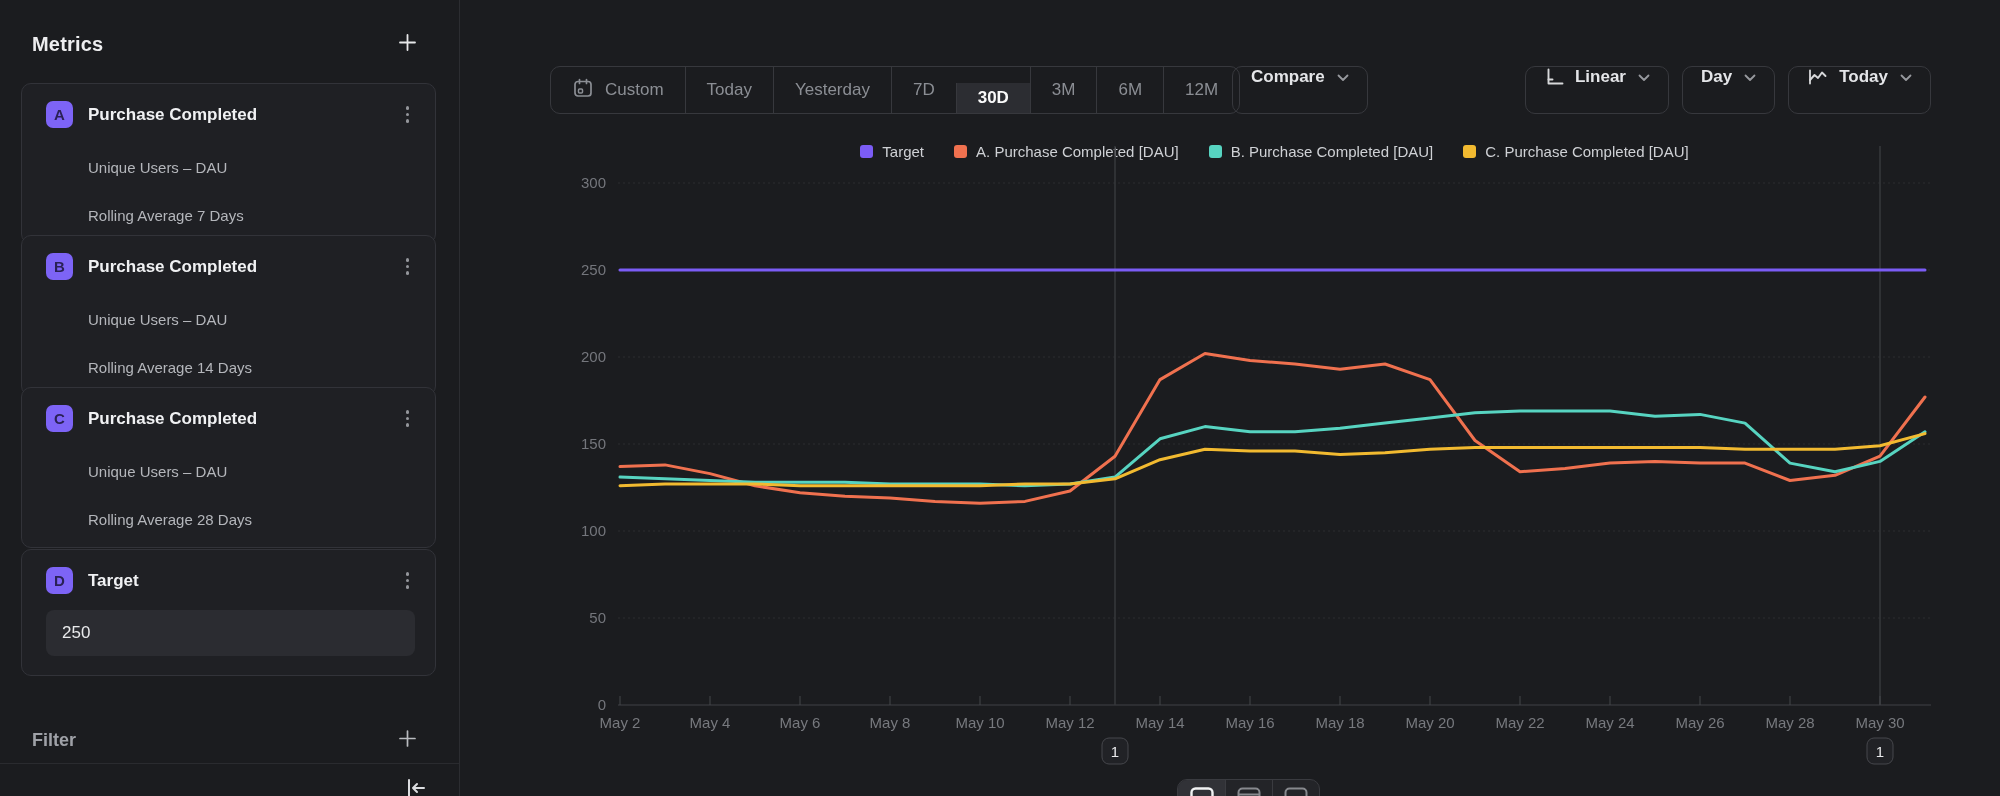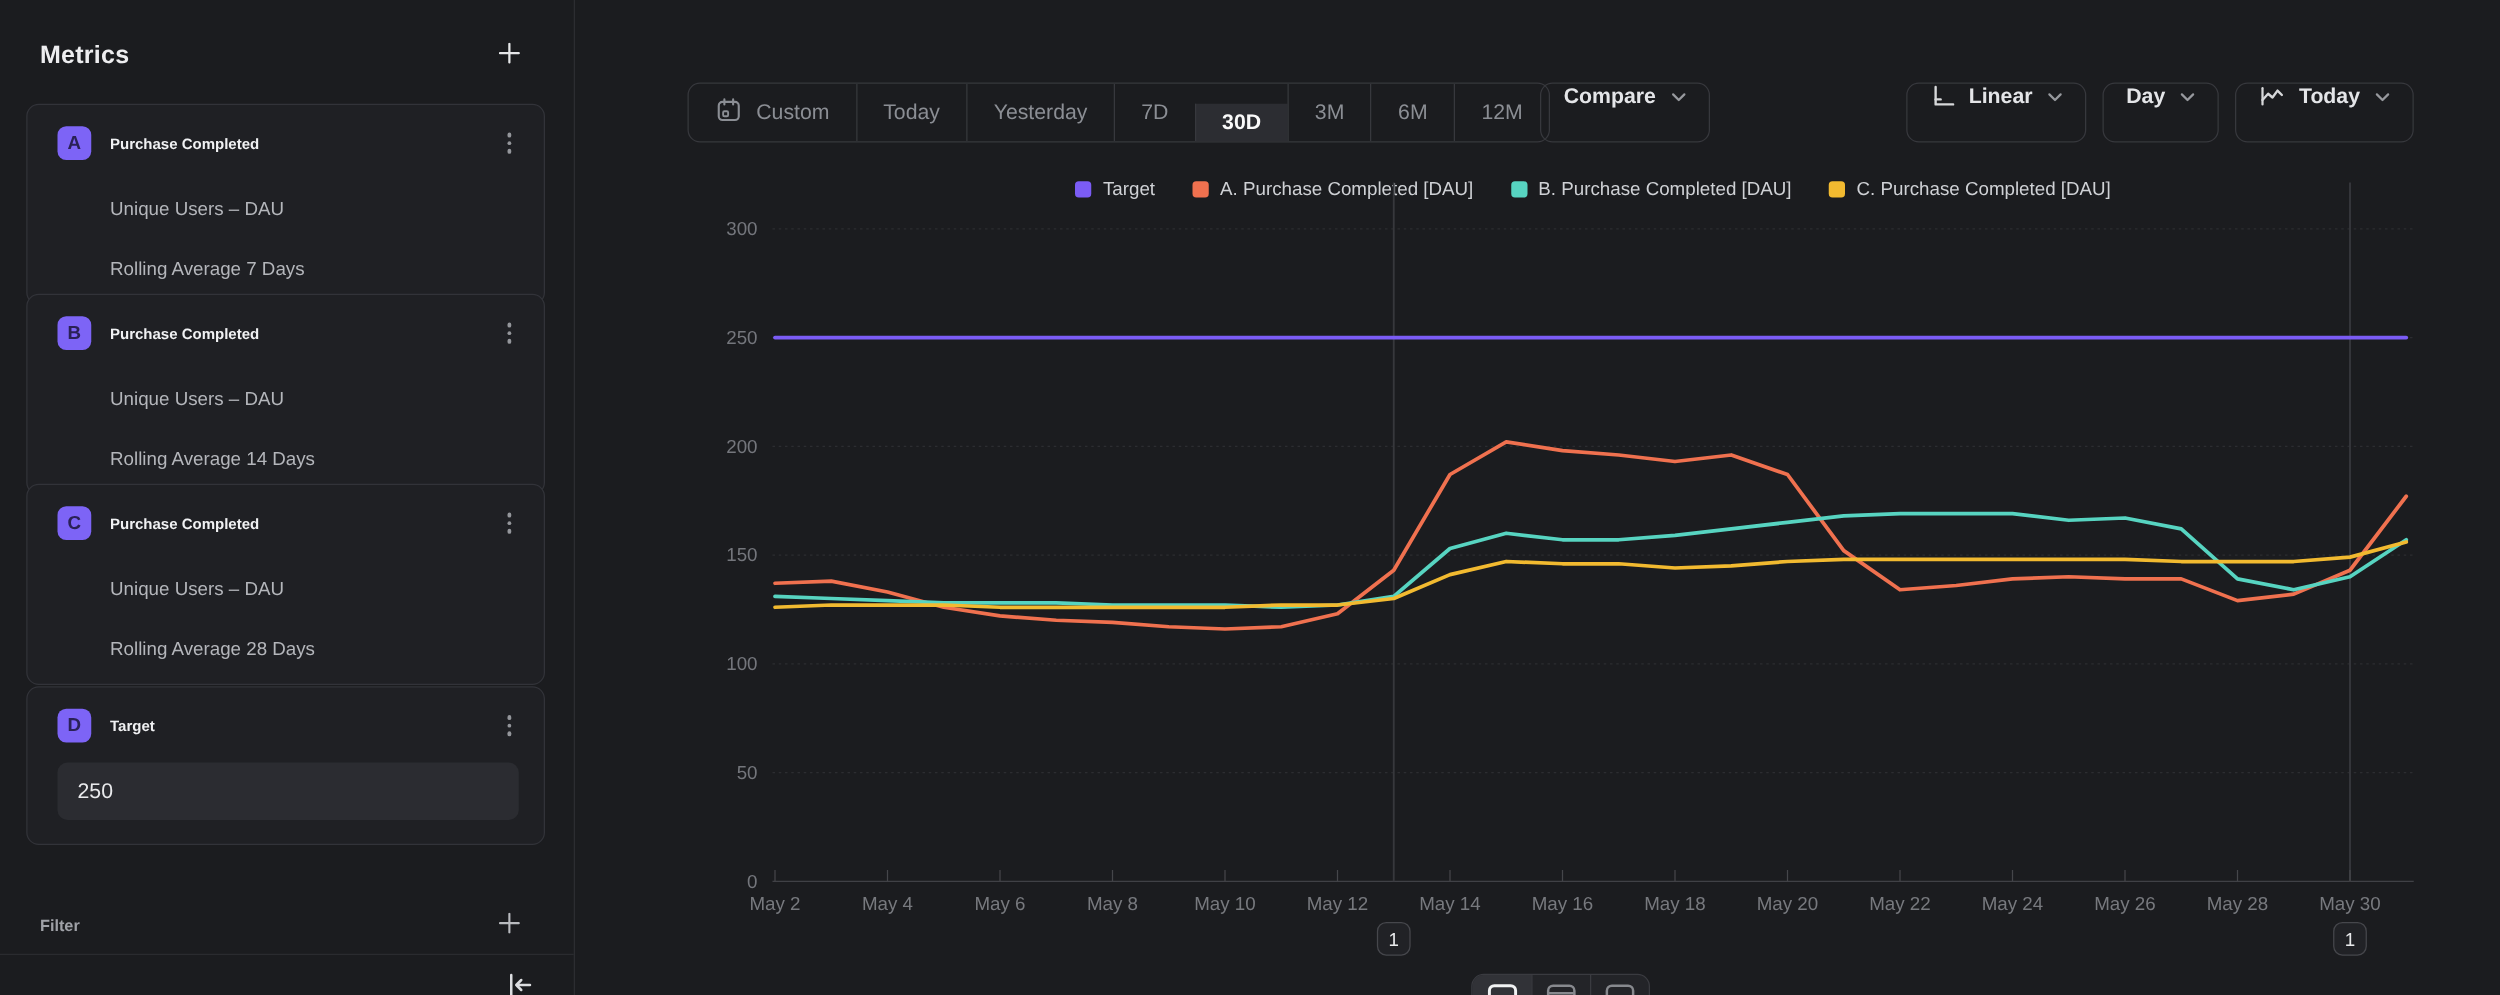--- a/index.html
+++ b/index.html
@@ -17,30 +17,30 @@
   .icon-btn { background:none; border:none; cursor:pointer; display:flex; align-items:center; justify-content:center; padding:4px; }
   .card {
     position:absolute; left:21px; width:415px; background:#1f2024;
     border:1px solid #323339; border-radius:10px; padding:17px 20px 19px 24px;
   }
   .card-row { display:flex; align-items:center; }
   .badge {
     width:27px; height:27px; border-radius:7px; background:#7d64f6; color:#2a2156;
     font-size:15px; font-weight:700; display:flex; align-items:center; justify-content:center; flex:0 0 27px;
   }
-  .card-title { font-size:12px; font-weight:700; color:#f0f1f3; margin-left:15px; flex:1; }
+  .card-title { font-size:17px; font-weight:700; color:#f0f1f3; margin-left:15px; flex:1; }
   .kebab { display:flex; flex-direction:column; gap:3px; background:none; border:none; cursor:pointer; padding:4px 6px; }
   .kebab i { width:3.5px; height:3.5px; border-radius:50%; background:#94969b; display:block; }
   .card-line { font-size:15px; color:#b4b6bb; margin-top:31px; margin-left:42px; }
   .target-input {
     margin-top:16px; width:100%; height:46px; background:#2b2c31; border:none; border-radius:8px;
     color:#e9eaec; font-size:17px; font-family:"Liberation Sans", sans-serif; padding:0 16px;
   }
   .filter-row { position:absolute; left:32px; right:40px; top:726px; display:flex; align-items:center; justify-content:space-between; }
-  .filter-title { font-size:13px; font-weight:700; color:#9fa1a7; }
+  .filter-title { font-size:18px; font-weight:700; color:#9fa1a7; }
   .sidebar-divider { position:absolute; left:0; right:1px; top:763px; height:0; border-top:1px solid #2a2b2f; }
   .collapse-btn { position:absolute; right:32px; top:776px; background:none; border:none; cursor:pointer; }
   
   .toolbar-btn {
     height:48px; border:1px solid #37383d; border-radius:10px; background:transparent;
     display:inline-flex; gap:10px; padding:0 18px; cursor:pointer;
     color:#e4e5e8; font-size:17px; font-weight:700; font-family:"Liberation Sans", sans-serif;
   }
   .segmented {
     position:absolute; left:550px; top:66px; height:48px; display:flex; align-items:stretch;

